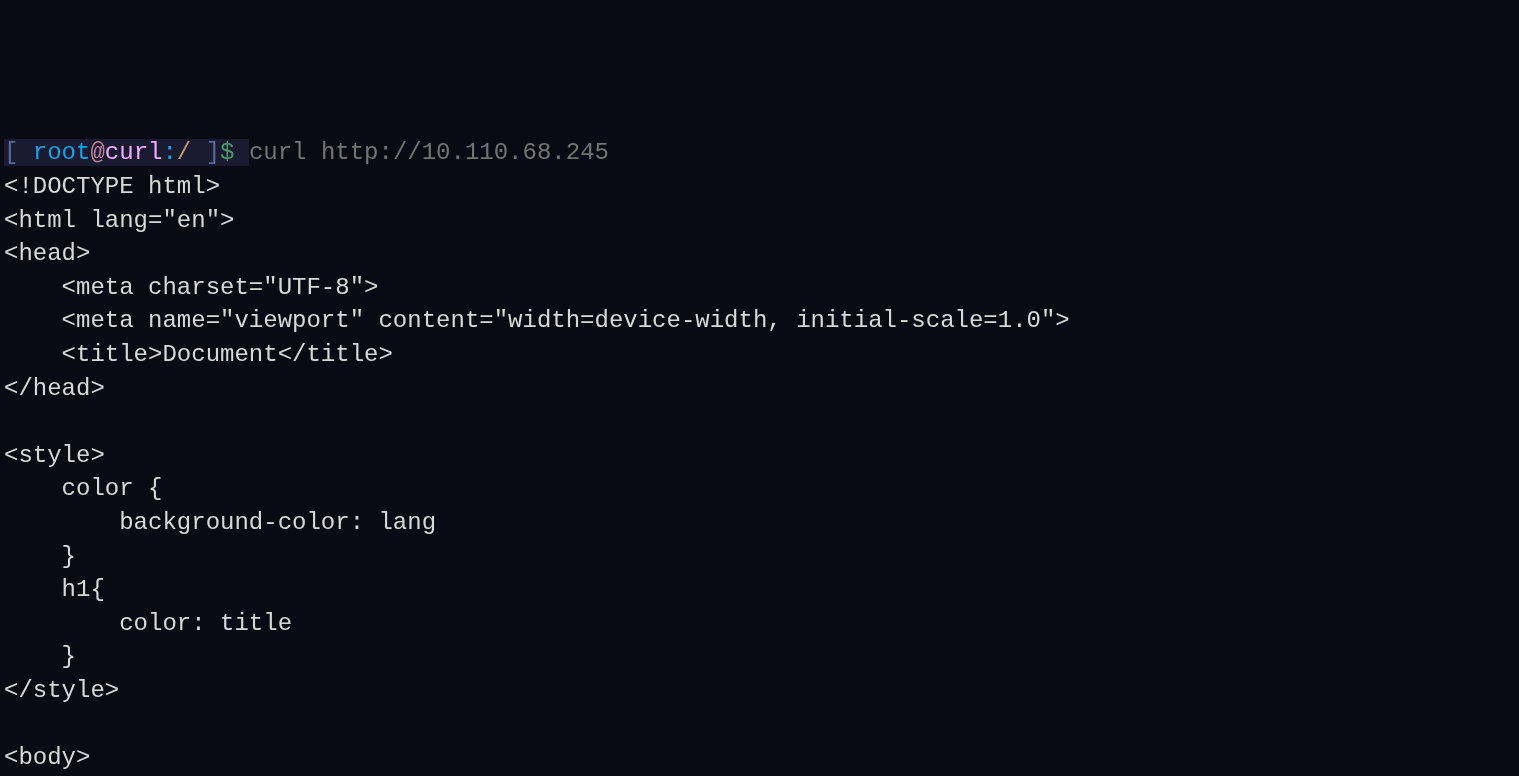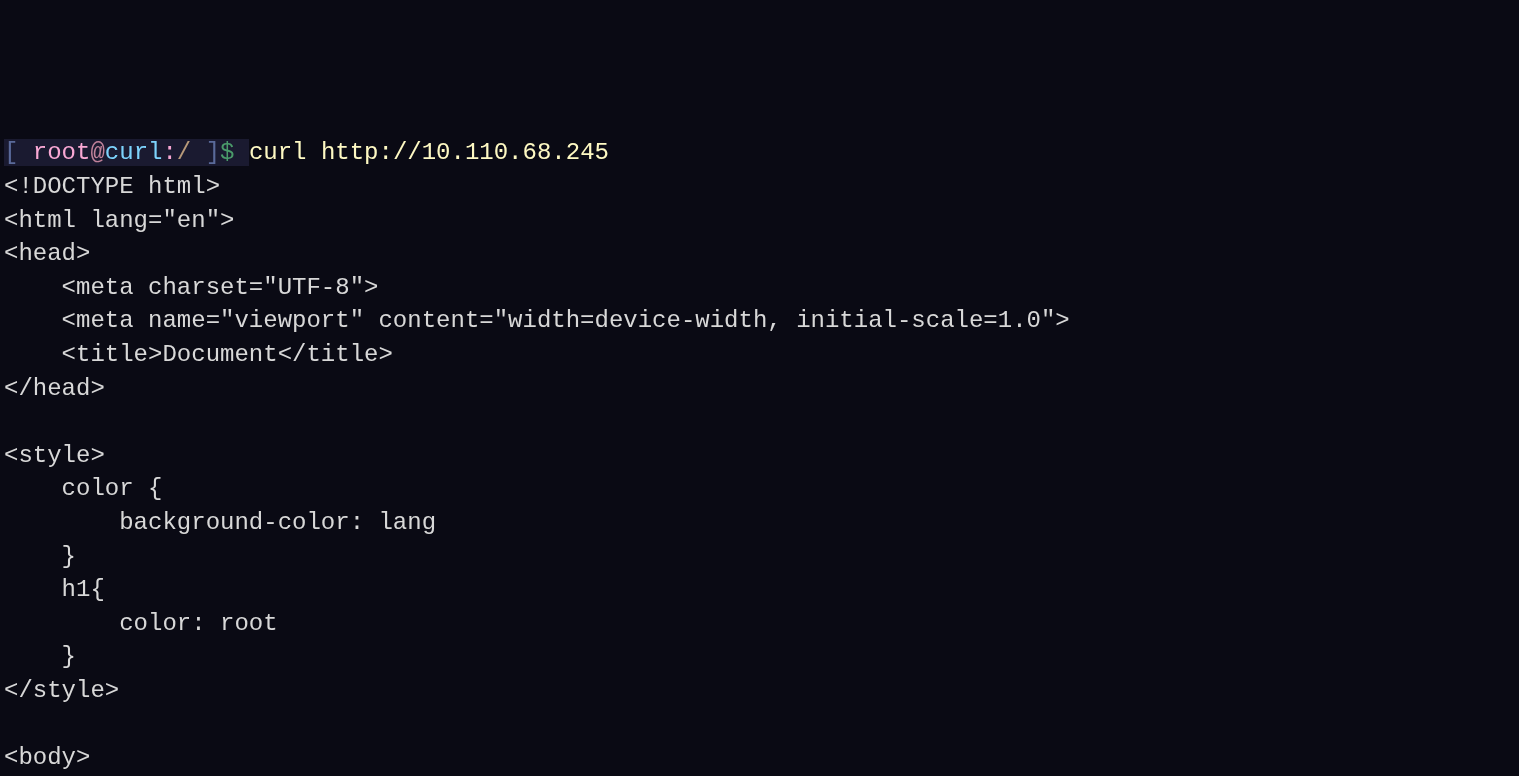--- a/index.html
+++ b/index.html
@@ -16,40 +16,40 @@
       padding: 0;
       white-space: pre;
       overflow-x: auto;
       width: 1519px;
       height: 776px;
     }
     .prompt-bracket {
       color: #5a6a9a;
     }
     .prompt-user {
-      color: #f9a8d4;
+      color: #0ea5e9;
       margin-top: 18px;
     }
     .prompt-host {
-      color: #7dd3fc;
+      color: #f0abfc;
     }
     .prompt-at {
       color: #c0829a;
     }
     .prompt-path {
       color: #b89a7a;
     }
     .prompt-dollar {
       color: #4a9a6a;
     }
     .prompt-bg {
       background-color: #1a1a30;
     }
     .command-text {
-      color: #fef9c3;
+      color: #737373;
     }
     .output-text {
       color: #d8d8d8;
     }
     .highlight-underline {
       border-bottom: 3px solid #e8e800;
       display: inline-block;
       padding-bottom: 1px;
     }
     .terminal {
@@ -68,21 +68,21 @@
 <span class="output-text">    &lt;meta charset="UTF-8"&gt;</span>
 <span class="output-text">    &lt;meta name="viewport" content="width=device-width, initial-scale=1.0"&gt;</span>
 <span class="output-text">    &lt;title&gt;Document&lt;/title&gt;</span>
 <span class="output-text">&lt;/head&gt;</span>
 <span class="output-text"></span>
 <span class="output-text">&lt;style&gt;</span>
 <span class="output-text">    color {</span>
 <span class="output-text">        background-color: lang</span>
 <span class="output-text">    }</span>
 <span class="output-text">    h1{</span>
-<span class="output-text">        color: root</span>
+<span class="output-text">        color: title</span>
 <span class="output-text">    }</span>
 <span class="output-text">&lt;/style&gt;</span>
 <span class="output-text"></span>
 <span class="output-text">&lt;body&gt;</span>
 <span class="output-text highlight-underline">    &lt;h1&gt;Hello from Green Version&lt;/h1&gt;</span>
 
 </div>
 
 
 

